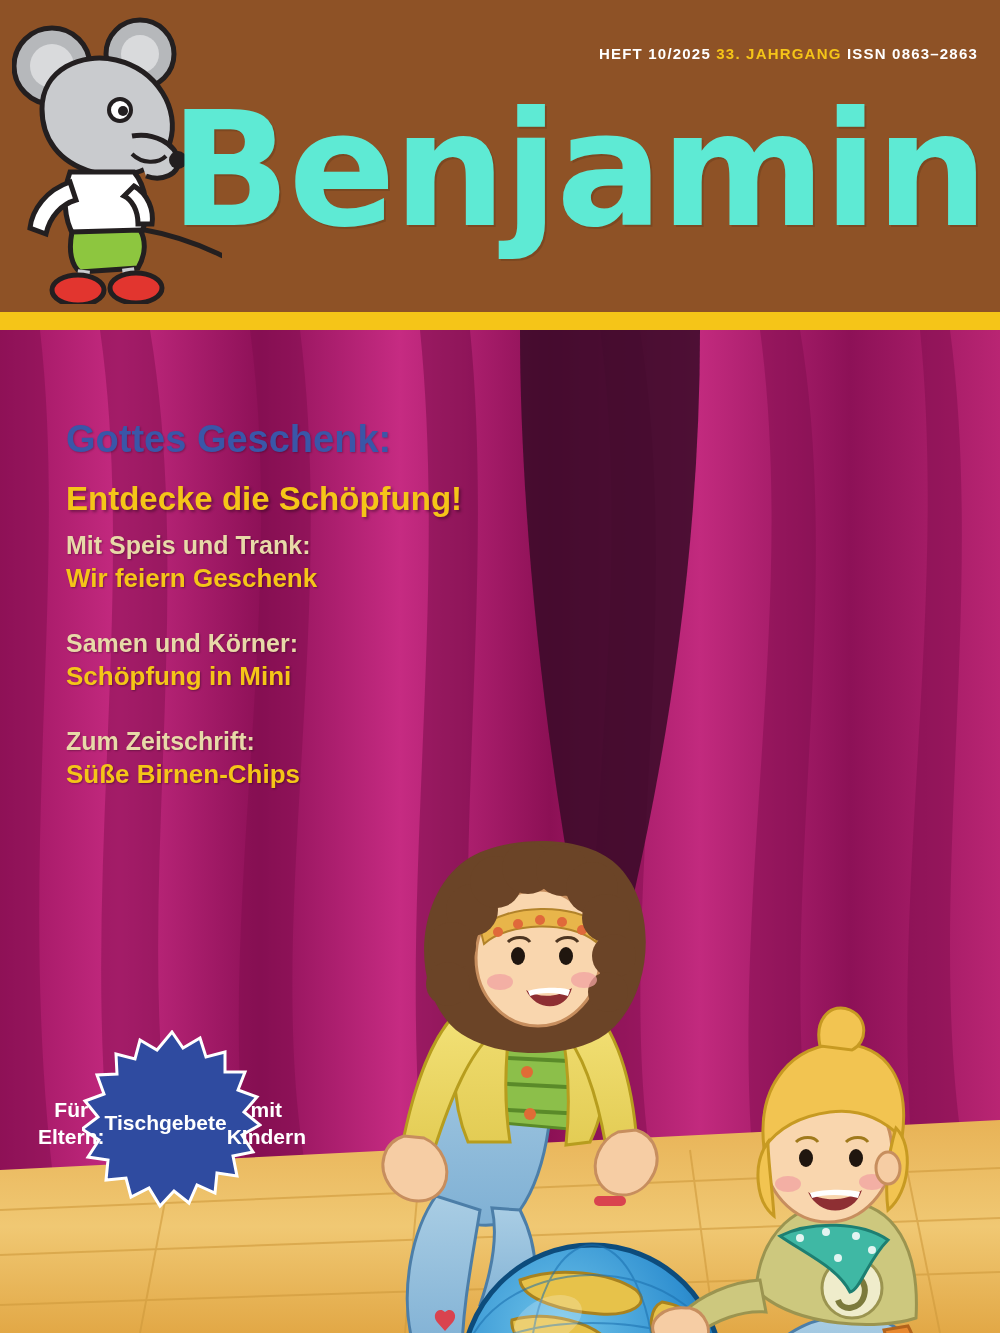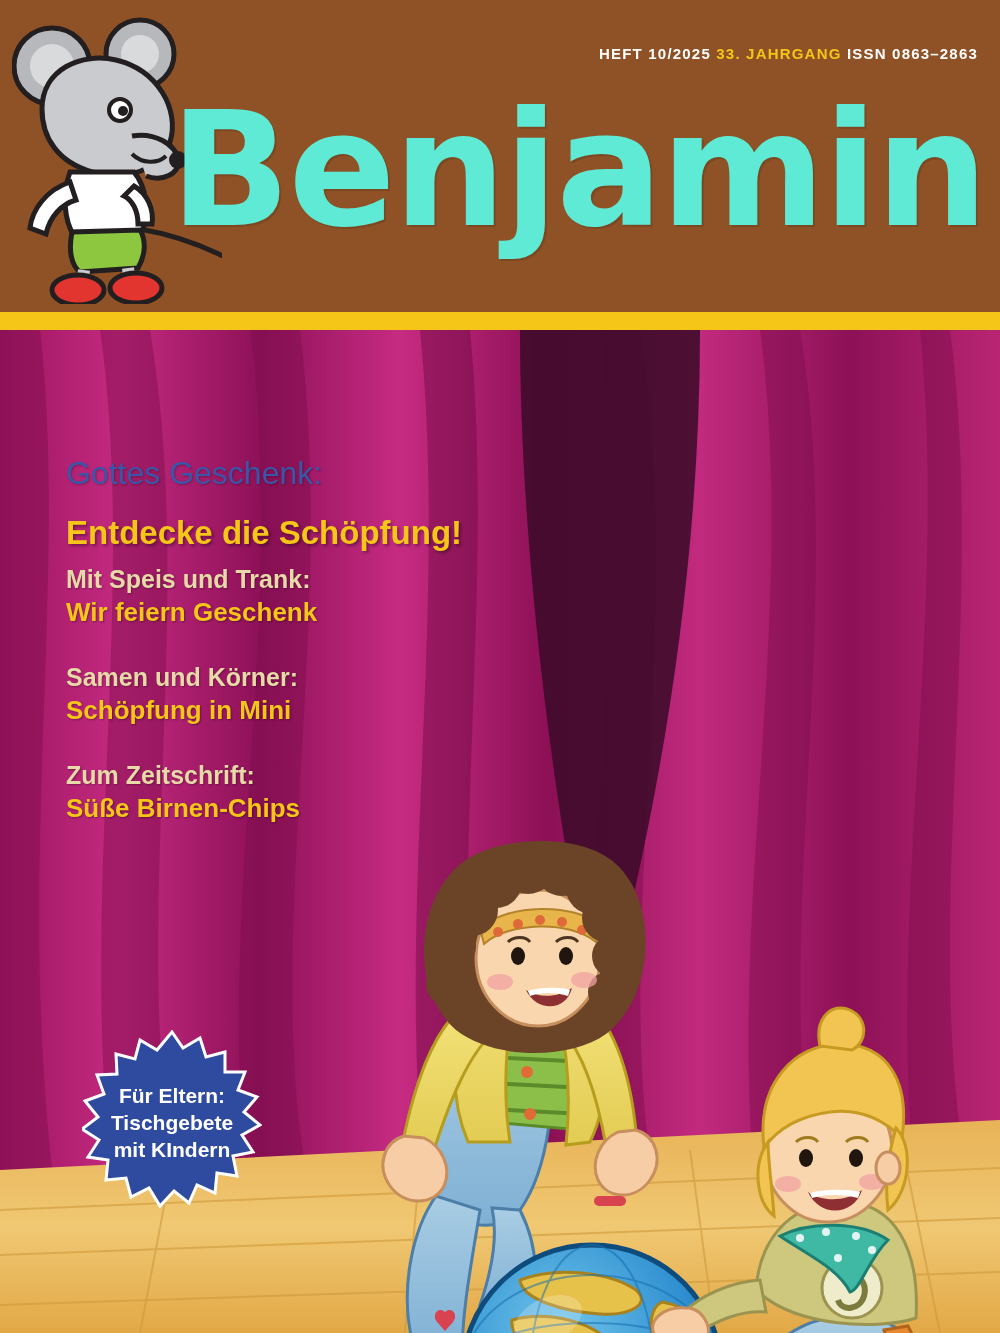--- a/index.html
+++ b/index.html
@@ -62,24 +62,23 @@
   .photo {
     position: absolute; left: 0; top: 330px;
     width: 1000px; height: 1003px;
     overflow: hidden;
     background: #b51e6f;
   }
 
   
   .coverlines { position: absolute; left: 66px; top: 415px; width: 620px; }
   .kicker {
-    font-size: 32px; font-weight: normal; color: #3a56a8;
+    font-size: 38px; font-weight: bold; color: #3a56a8;
     letter-spacing: 0px; line-height: 48px;
     text-shadow: 1px 1px 2px rgba(0,0,0,0.25);
-    margin-top: 34px;
   }
   .headline {
     font-size: 33px; font-weight: bold; color: #f5c518;
     line-height: 60px; margin-top: 6px;
     text-shadow: 2px 2px 3px rgba(0,0,0,0.35);
   }
   .teaser { }
   .teaser-item { margin-bottom: 32px; }
   .teaser-kicker {
     font-size: 25px; font-weight: bold; color: #e8d9a8;
@@ -92,21 +91,21 @@
     text-shadow: 1px 1px 2px rgba(0,0,0,0.35);
   }
 
   
   .burst {
     position: absolute; left: 82px; top: 1030px;
     width: 180px; height: 185px;
   }
   .burst-text {
     position: absolute; left: 0; top: 0; width: 180px; height: 185px;
-    display: flex; flex-direction: column; align-items: center; justify-content: center;
+    display: flex; flex-direction: row; align-items: center; justify-content: center;
     color: #ffffff; font-size: 21px; font-weight: bold; line-height: 27px;
     text-align: center;
   }
 </style>
 </head>
 <body>
 
 <div class="cover">
 
   <div class="photo">

